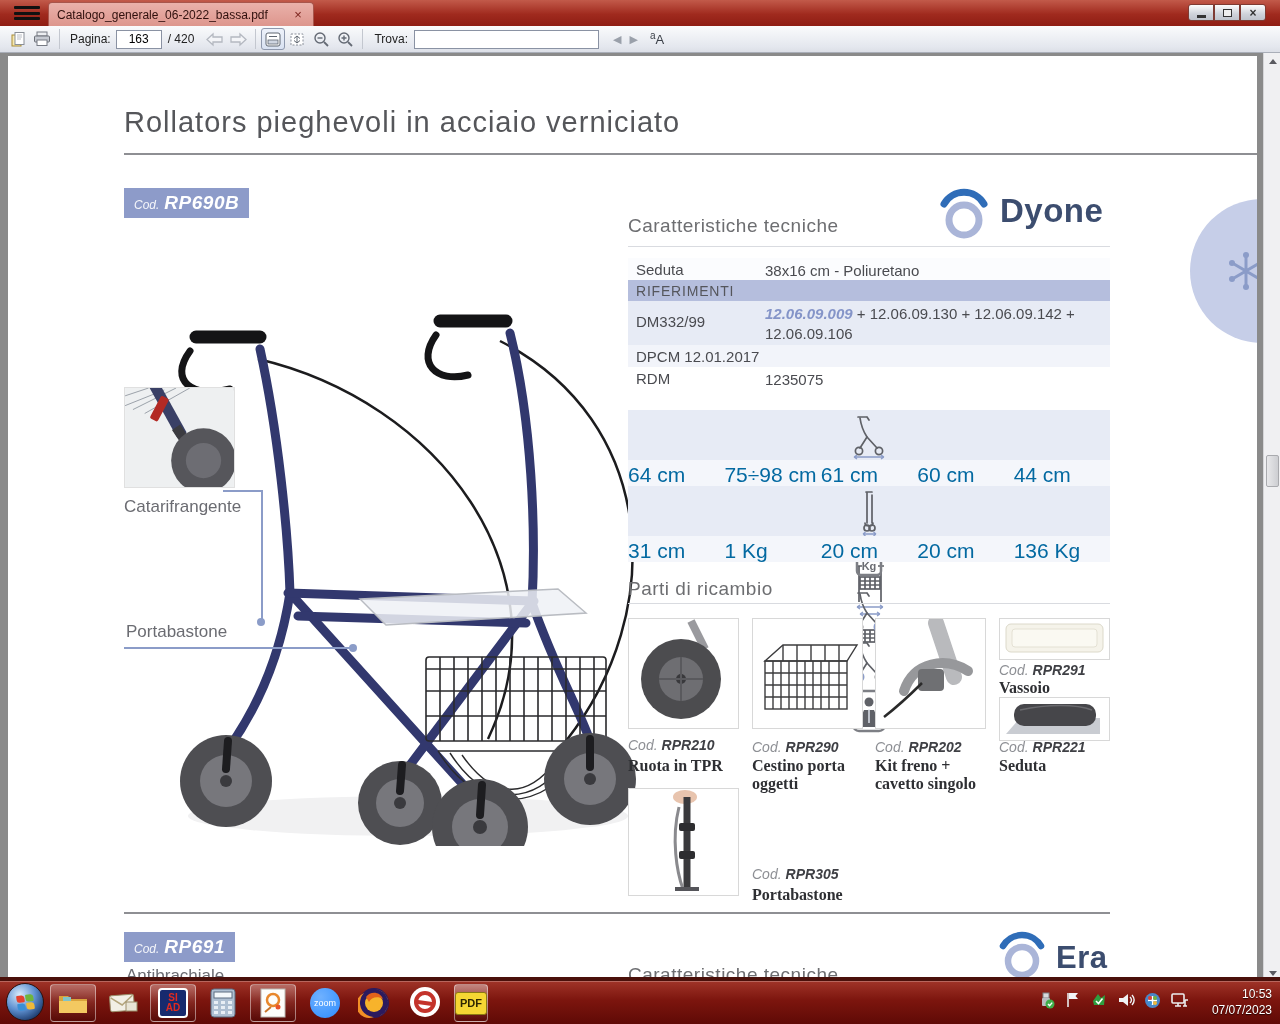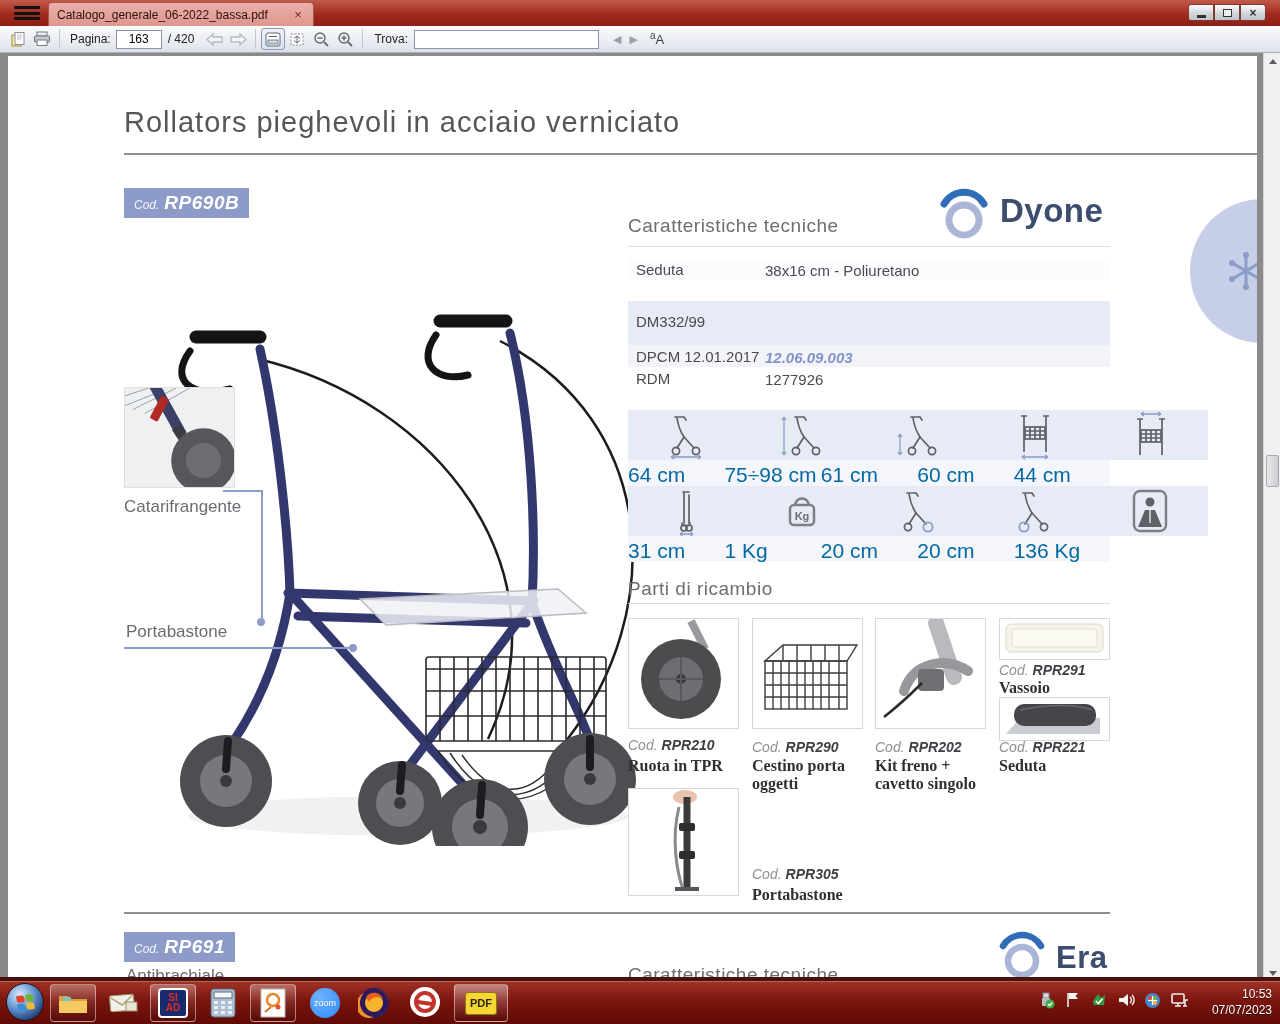--- a/index.html
+++ b/index.html
@@ -51,21 +51,21 @@
   .callout{font-size:17px;color:#6b6c72;}
   .blue-line{background:#8b9cc8;}
   .brandtxt{font-weight:bold;color:#3c4d6f;letter-spacing:.5px;}
 
   .spec-row{position:absolute;left:620px;width:482px;font-size:15px;color:#4a4b50;}
   .spec-row .lbl{position:absolute;left:8px;top:3px;}
   .spec-row .val{position:absolute;left:137px;top:3px;width:340px;line-height:1.35;}
   .spec-hdr{position:absolute;left:620px;width:482px;background:#b5bedd;color:#55565c;
     font-size:14px;letter-spacing:.8px;padding:3px 0 0 8px;}
   .hl{color:#8494c8;font-weight:bold;font-style:italic;}
-  .dimrow{position:absolute;left:620px;width:580px;display:flex;}
+  .dimrow{position:absolute;left:620px;width:482px;display:flex;flex-direction:column;}
   .dimcell{flex:1;display:flex;align-items:center;justify-content:center;}
   .dimlblrow{position:absolute;left:620px;width:482px;display:flex;background:#f4f6fb;}
   .dimlbl{flex:1;text-align:left;font-size:21px;color:#0369a1;padding-top:3px;}
 
   .part-img{position:absolute;background:#fff;border:1px solid #d8d8d8;}
   .part-code{position:absolute;font-size:14px;}
   .part-code .pre{font-style:italic;color:#8d8f94;margin-right:4px;}
   .part-code .cd{font-weight:bold;font-style:italic;color:#3f4045;}
   .part-name{position:absolute;font-family:"Liberation Serif",serif;font-size:16px;color:#2e2f33;line-height:1.15;font-weight:bold;}
 
@@ -302,30 +302,31 @@
       <svg class="abs" style="left:927px;top:128px" width="58" height="58" viewBox="0 0 58 58">
         <path d="M9 20 A23 23 0 0 1 49 20" fill="none" stroke="#2f6db8" stroke-width="7" stroke-linecap="round"></path>
         <circle cx="29" cy="36" r="15" fill="none" stroke="#aab5d8" stroke-width="7"></circle>
       </svg>
       <div class="abs brandtxt" style="left:992px;top:136px;font-size:33px">Dyone</div>
 
       <div class="spec-row" style="top:202px;height:22px;background:#fbfcfe">
         <span class="lbl">Seduta</span>
         <span class="val">38x16 cm - Poliuretano</span>
       </div>
+      <div class="spec-hdr" style="top:224px;height:21px">RIFERIMENTI</div>
       <div class="spec-row" style="top:245px;height:44px;background:#e7ebf5">
         <span class="lbl" style="top:12px">DM332/99</span>
+        <span class="val"><span class="hl">12.06.09.009</span><span> + 12.06.09.130 + 12.06.09.142 + 12.06.09.106</span></span>
       </div>
       <div class="spec-row" style="top:289px;height:22px;background:#f2f4fa">
         <span class="lbl">DPCM 12.01.2017</span>
-        <span class="val"><span class="hl">12.06.09.003</span><span></span></span>
       </div>
       <div class="spec-row" style="top:311px;height:22px;background:#fff">
         <span class="lbl">RDM</span>
-        <span class="val"><span class="hl"></span><span>1277926</span></span>
+        <span class="val"><span class="hl"></span><span>1235075</span></span>
       </div>
 
       <div class="dimrow" style="top:354px;height:50px;background:#e7ebf5">
         <div class="dimcell">
           <svg width="52" height="50" viewBox="0 0 52 50">
               <g fill="none" stroke="#5f6167" stroke-width="1.7" stroke-linecap="round">
                 <path d="M15 7h9M24 7l2 3"></path>
                 <path d="M17 8c1 7 3 13 7 19"></path>
                 <path d="M24 27l10 11M24 27l-7 11"></path>
                 <circle cx="16" cy="41" r="3.6"></circle>
@@ -640,21 +641,21 @@
     </div>
 
     <div class="tb-ico" style="left:410px;top:6px">
       <div style="width:30px;height:30px;border-radius:50%;background:#fff;display:flex;align-items:center;justify-content:center;">
         <div style="width:22px;height:22px;border-radius:50%;border:4px solid #c4332b;position:relative;">
           <div style="position:absolute;left:-2px;top:6px;width:18px;height:4px;background:#c4332b;transform:rotate(8deg)"></div>
         </div>
       </div>
     </div>
 
-    <div class="glassbtn" style="left:454px;width:54px;background:linear-gradient(rgba(255,255,255,.42),rgba(255,255,255,.15) 50%,rgba(0,0,0,.1))">
+    <div class="glassbtn" style="left:454px;width:34px;background:linear-gradient(rgba(255,255,255,.42),rgba(255,255,255,.15) 50%,rgba(0,0,0,.1))">
       <div style="width:32px;height:23px;background:#f5d633;border-radius:3px;border:1px solid #8a7a12;
                   display:flex;align-items:center;justify-content:center;font-weight:bold;font-size:11px;color:#2e2600">PDF</div>
     </div>
 
     <div class="tray" style="left:1038px">
       <svg width="18" height="18" viewBox="0 0 18 18">
         <rect x="5" y="2" width="6" height="5" fill="#d8dadd" stroke="#7e8287"></rect>
         <rect x="4" y="7" width="8" height="8" rx="1" fill="#b9bcc1"></rect>
         <circle cx="12" cy="13" r="4.5" fill="#3fae49"></circle>
         <path d="M10 13l1.6 1.6 2.6-3" stroke="#fff" stroke-width="1.4" fill="none"></path>

